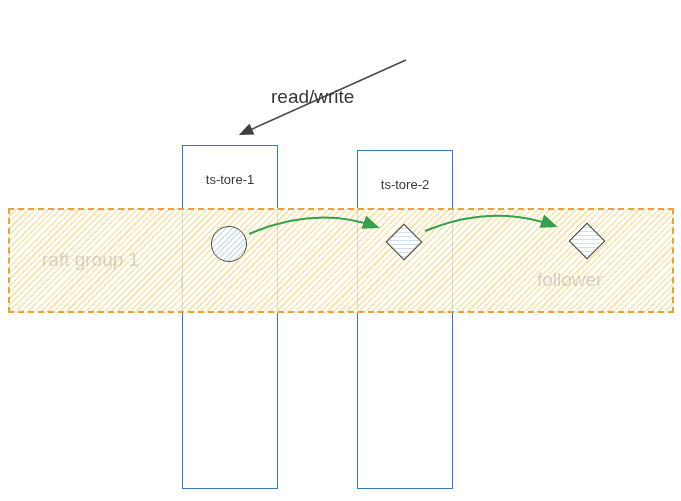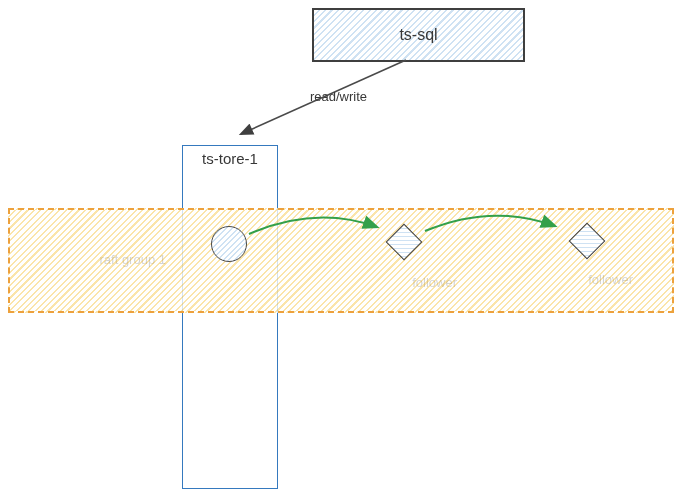--- a/index.html
+++ b/index.html
@@ -11,23 +11,23 @@
   #canvas {
     position: relative;
     width: 681px;
     height: 501px;
     background: #ffffff;
     overflow: hidden;
     color: #383838;
   }
   .label {
     position: absolute;
-    font-size: 13px;
+    font-size: 19px;
     color: #383838;
-    text-align: right;
+    text-align: left;
     white-space: nowrap;
     line-height: 18px;
   }
 
   
   .sql-box {
     position: absolute;
     left: 312px; top: 8px;
     width: 209px; height: 50px;
     border: 2px solid #3f3f3f;
@@ -44,23 +44,23 @@
   }
 
   
   .store-box {
     position: absolute;
     border: 1.5px solid #3579be;
     background: #ffffff;
     z-index: 1;
   }
   .store-box .store-title {
-    margin-top: 4px;
+    margin-top: 26px;
     text-align: center;
-    font-size: 15px;
+    font-size: 13px;
     color: #383838;
   }
   #store-1 { left: 182px; top: 145px; width: 94px; height: 342px; }
   #store-2 { left: 357px; top: 150px; width: 94px; height: 337px; }
   #store-3 { left: 536px; top: 146px; width: 99px; height: 341px; }
 
   
   .raft-band {
     position: absolute;
     left: 8px; top: 208px;
@@ -117,28 +117,28 @@
     width: 681px; height: 501px;
     z-index: 4;
     pointer-events: none;
   }
 </style>
 </head>
 <body>
 
 <div id="canvas">
 
-  <div class="sql-box">
-    <span id="title-sql">ts-sql</span>
-  </div>
 
   <div class="label" id="edge-label">read/write</div>
 
   <div class="store-box" id="store-1">
     <div class="store-title">ts-tore-1</div>
+  </div>
+  <div class="store-box" id="store-2">
+    <div class="store-title">ts-tore-2</div>
   </div>
 
   <div class="raft-band"></div>
   <div class="label" id="raft-label">raft group 1</div>
 
   <div class="leader-circle"></div>
   <div class="follower-diamond" id="diamond-2"></div>
   <div class="follower-diamond" id="diamond-3"></div>
 
   <div class="label" id="role-1">pt0 leader</div>

